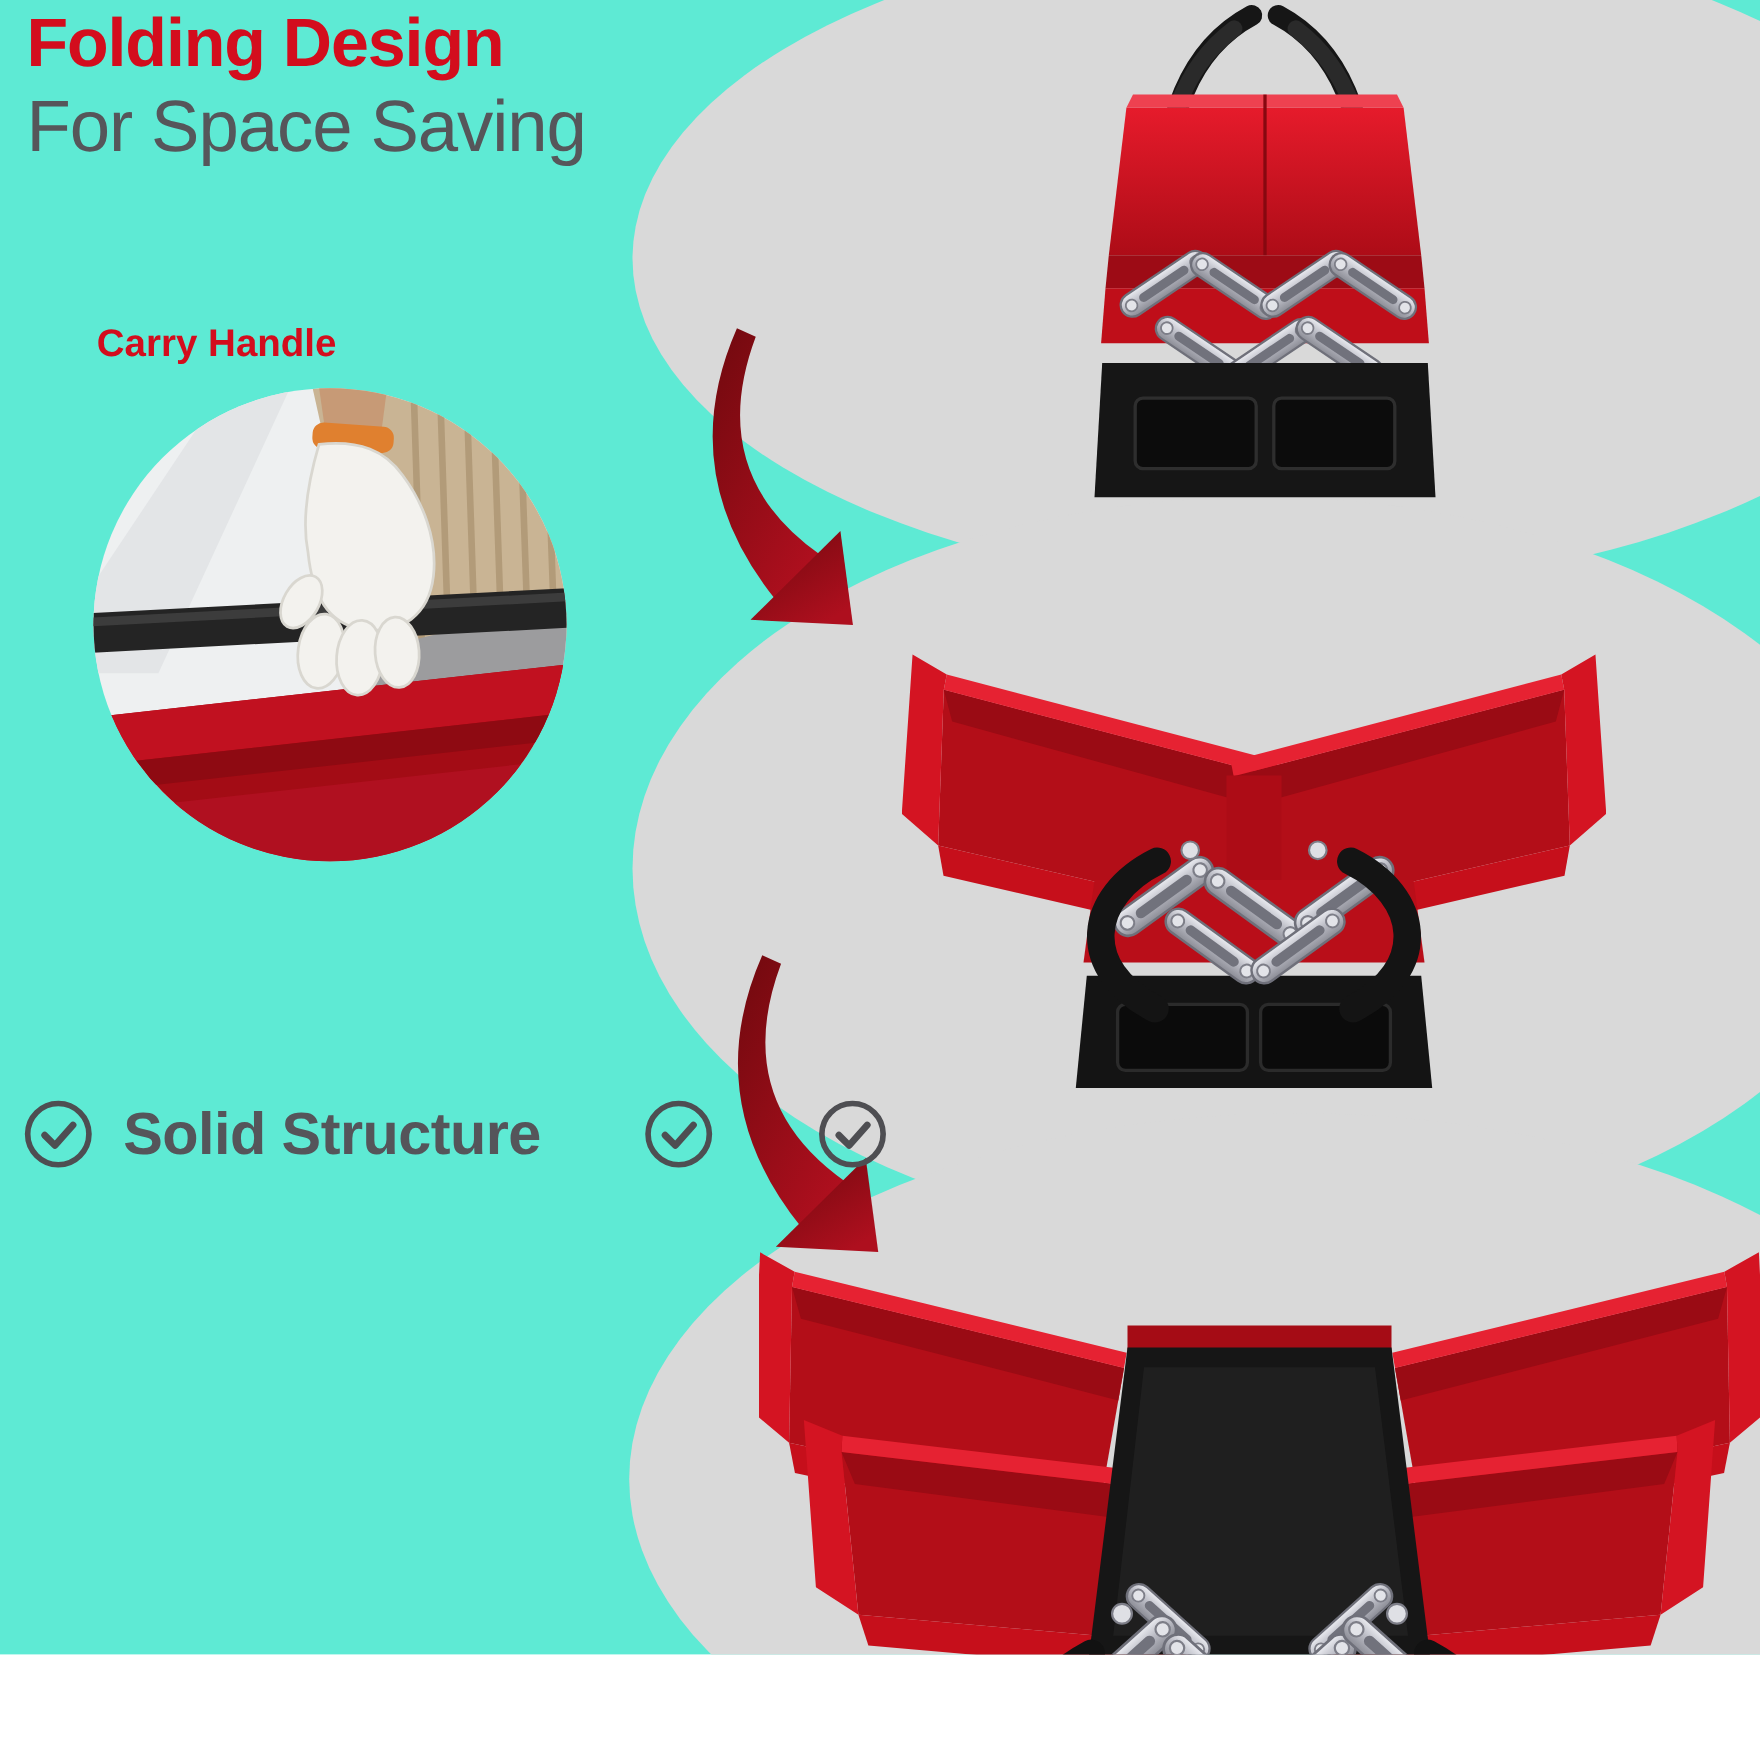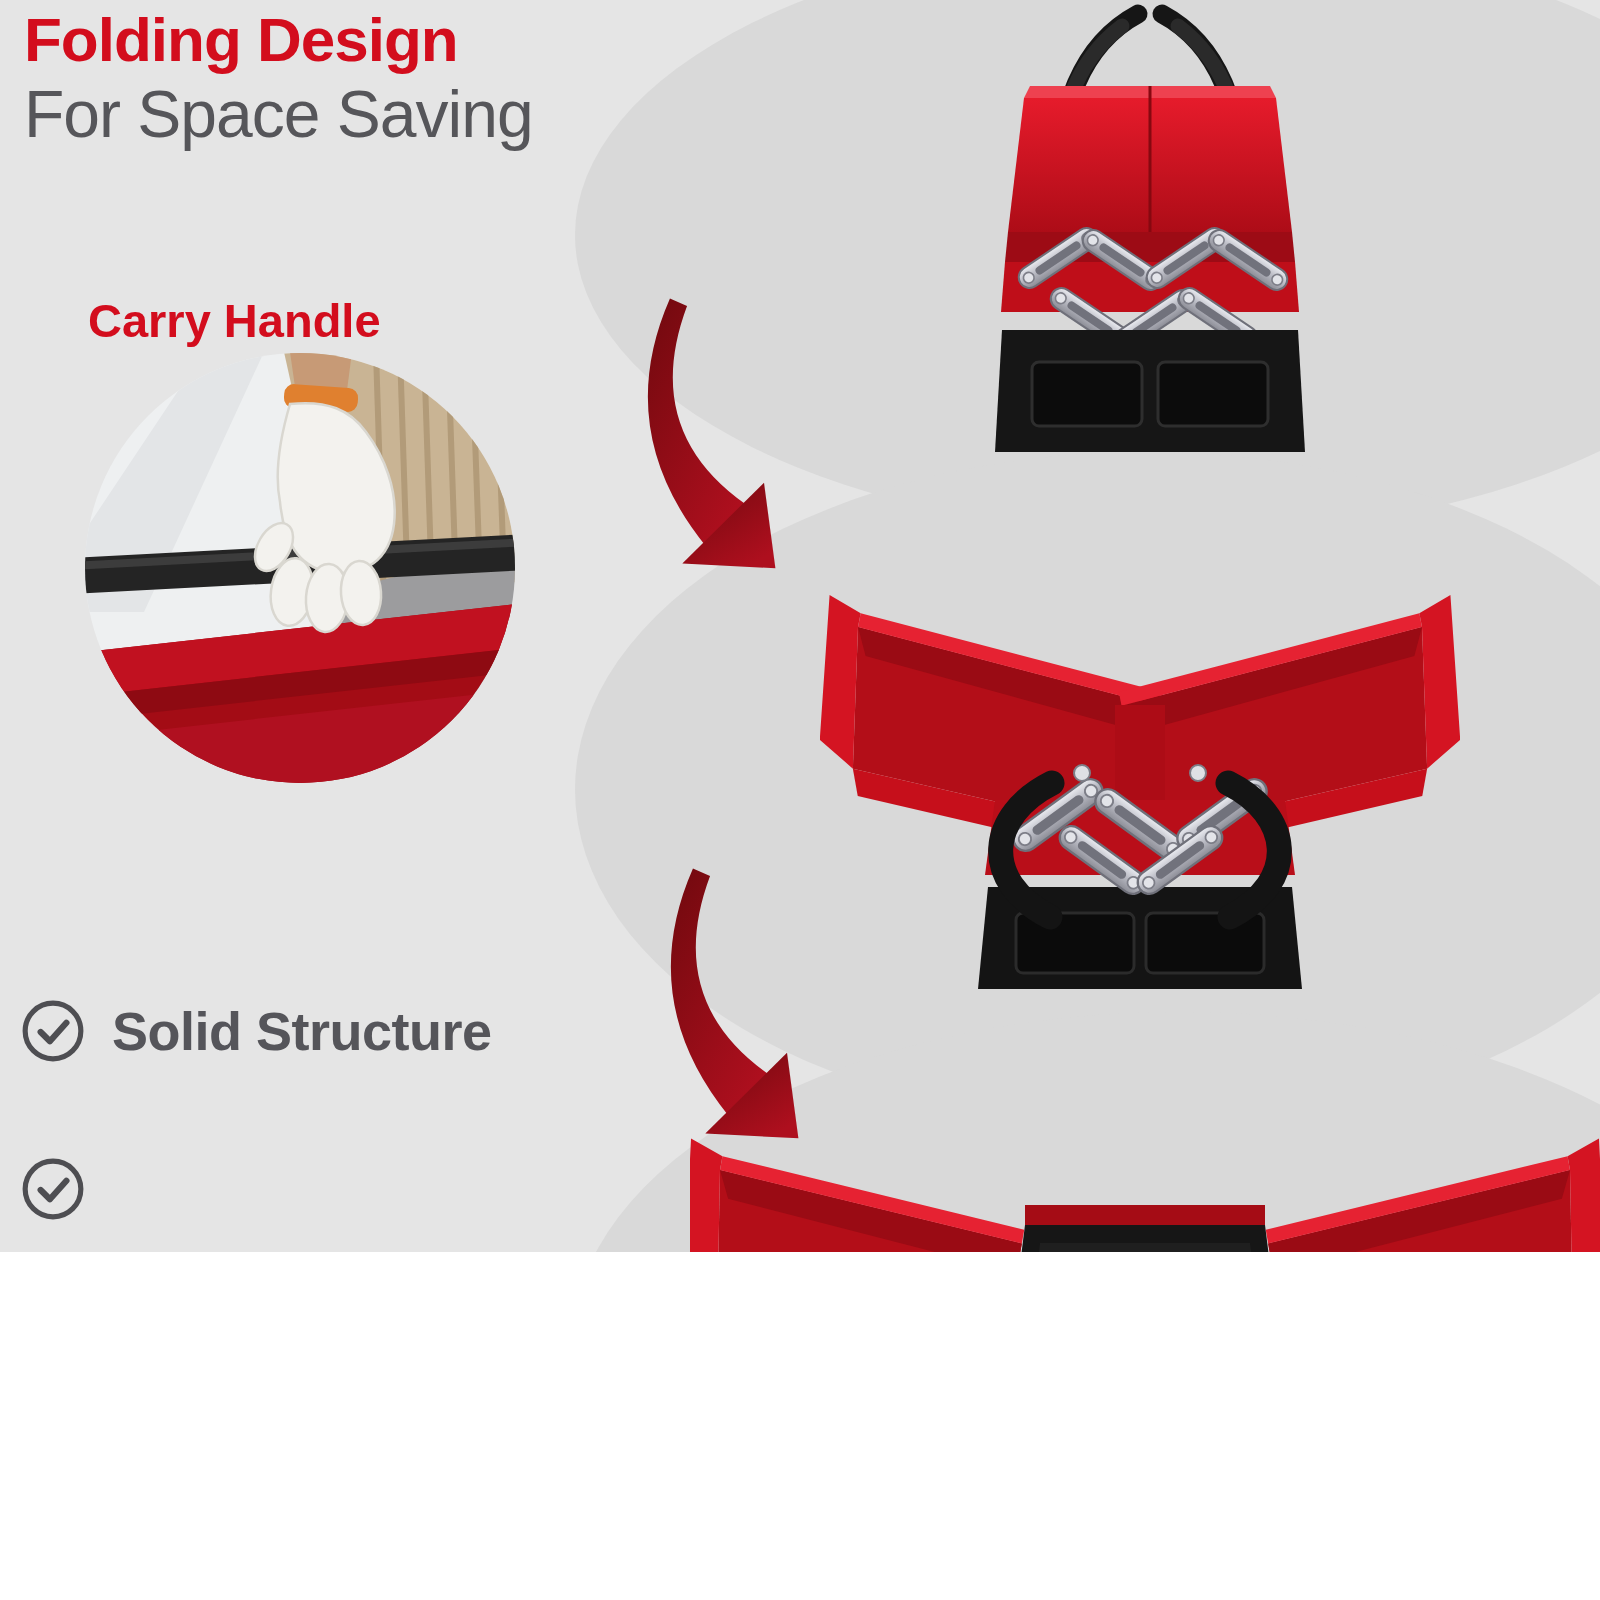--- a/index.html
+++ b/index.html
@@ -1,30 +1,30 @@
 <!DOCTYPE html>
 <html><head>
 <meta charset="utf-8">
 <style>
   *{box-sizing:border-box}
   html,body{margin:0;padding:0}
   body{width:1600px;height:1600px;background:#fff}
-  .canvas{position:relative;width:1600px;height:1252px;background:#e5e5e5;overflow:hidden;
+  .canvas{position:relative;width:1600px;height:1504px;background:#5eead4;overflow:hidden;
           font-family:"Liberation Sans",sans-serif}
   .ellipse{position:absolute;border-radius:50%;background:#d9d9d9;z-index:0}
   .e1{left:575px;top:-65px;width:1210px;height:600px}
   .e2{left:575px;top:452px;width:1140px;height:675px}
   .e3{left:572px;top:1012px;width:1215px;height:665px}
   .arrows{position:absolute;left:0;top:0;z-index:1;pointer-events:none}
   .titles{position:absolute;left:24px;top:6px;z-index:3}
   .title-accent{font-size:62px;font-weight:700;color:#d30d1d;letter-spacing:-1px;line-height:1.1}
   .title-main{font-size:66px;font-weight:400;color:#56565a;letter-spacing:-1px;line-height:1.1;margin-top:4px}
-  .carry-label{position:absolute;left:88px;top:293px;font-size:47px;font-weight:700;color:#d30d1d;z-index:3}
+  .carry-label{position:absolute;left:88px;top:293px;font-size:35px;font-weight:700;color:#d30d1d;z-index:3}
   .carry-photo{position:absolute;left:84px;top:352px;z-index:3}
-  .features{position:absolute;left:20px;top:998px;display:flex;flex-direction:column;gap:92px;z-index:3}
+  .features{position:absolute;left:20px;top:998px;display:flex;flex-direction:row;gap:92px;z-index:3}
   .feature{display:flex;align-items:center;gap:26px}
   .check{width:66px;height:66px;flex:0 0 66px}
   .feature-label{font-size:54px;font-weight:700;color:#55555a;letter-spacing:-0.5px;white-space:nowrap}
   .stage{position:absolute;z-index:2}
   .s1{left:950px;top:0}
   .s2{left:820px;top:515px}
   .s3{left:690px;top:1075px}
 </style>
 </head>
 <body>

